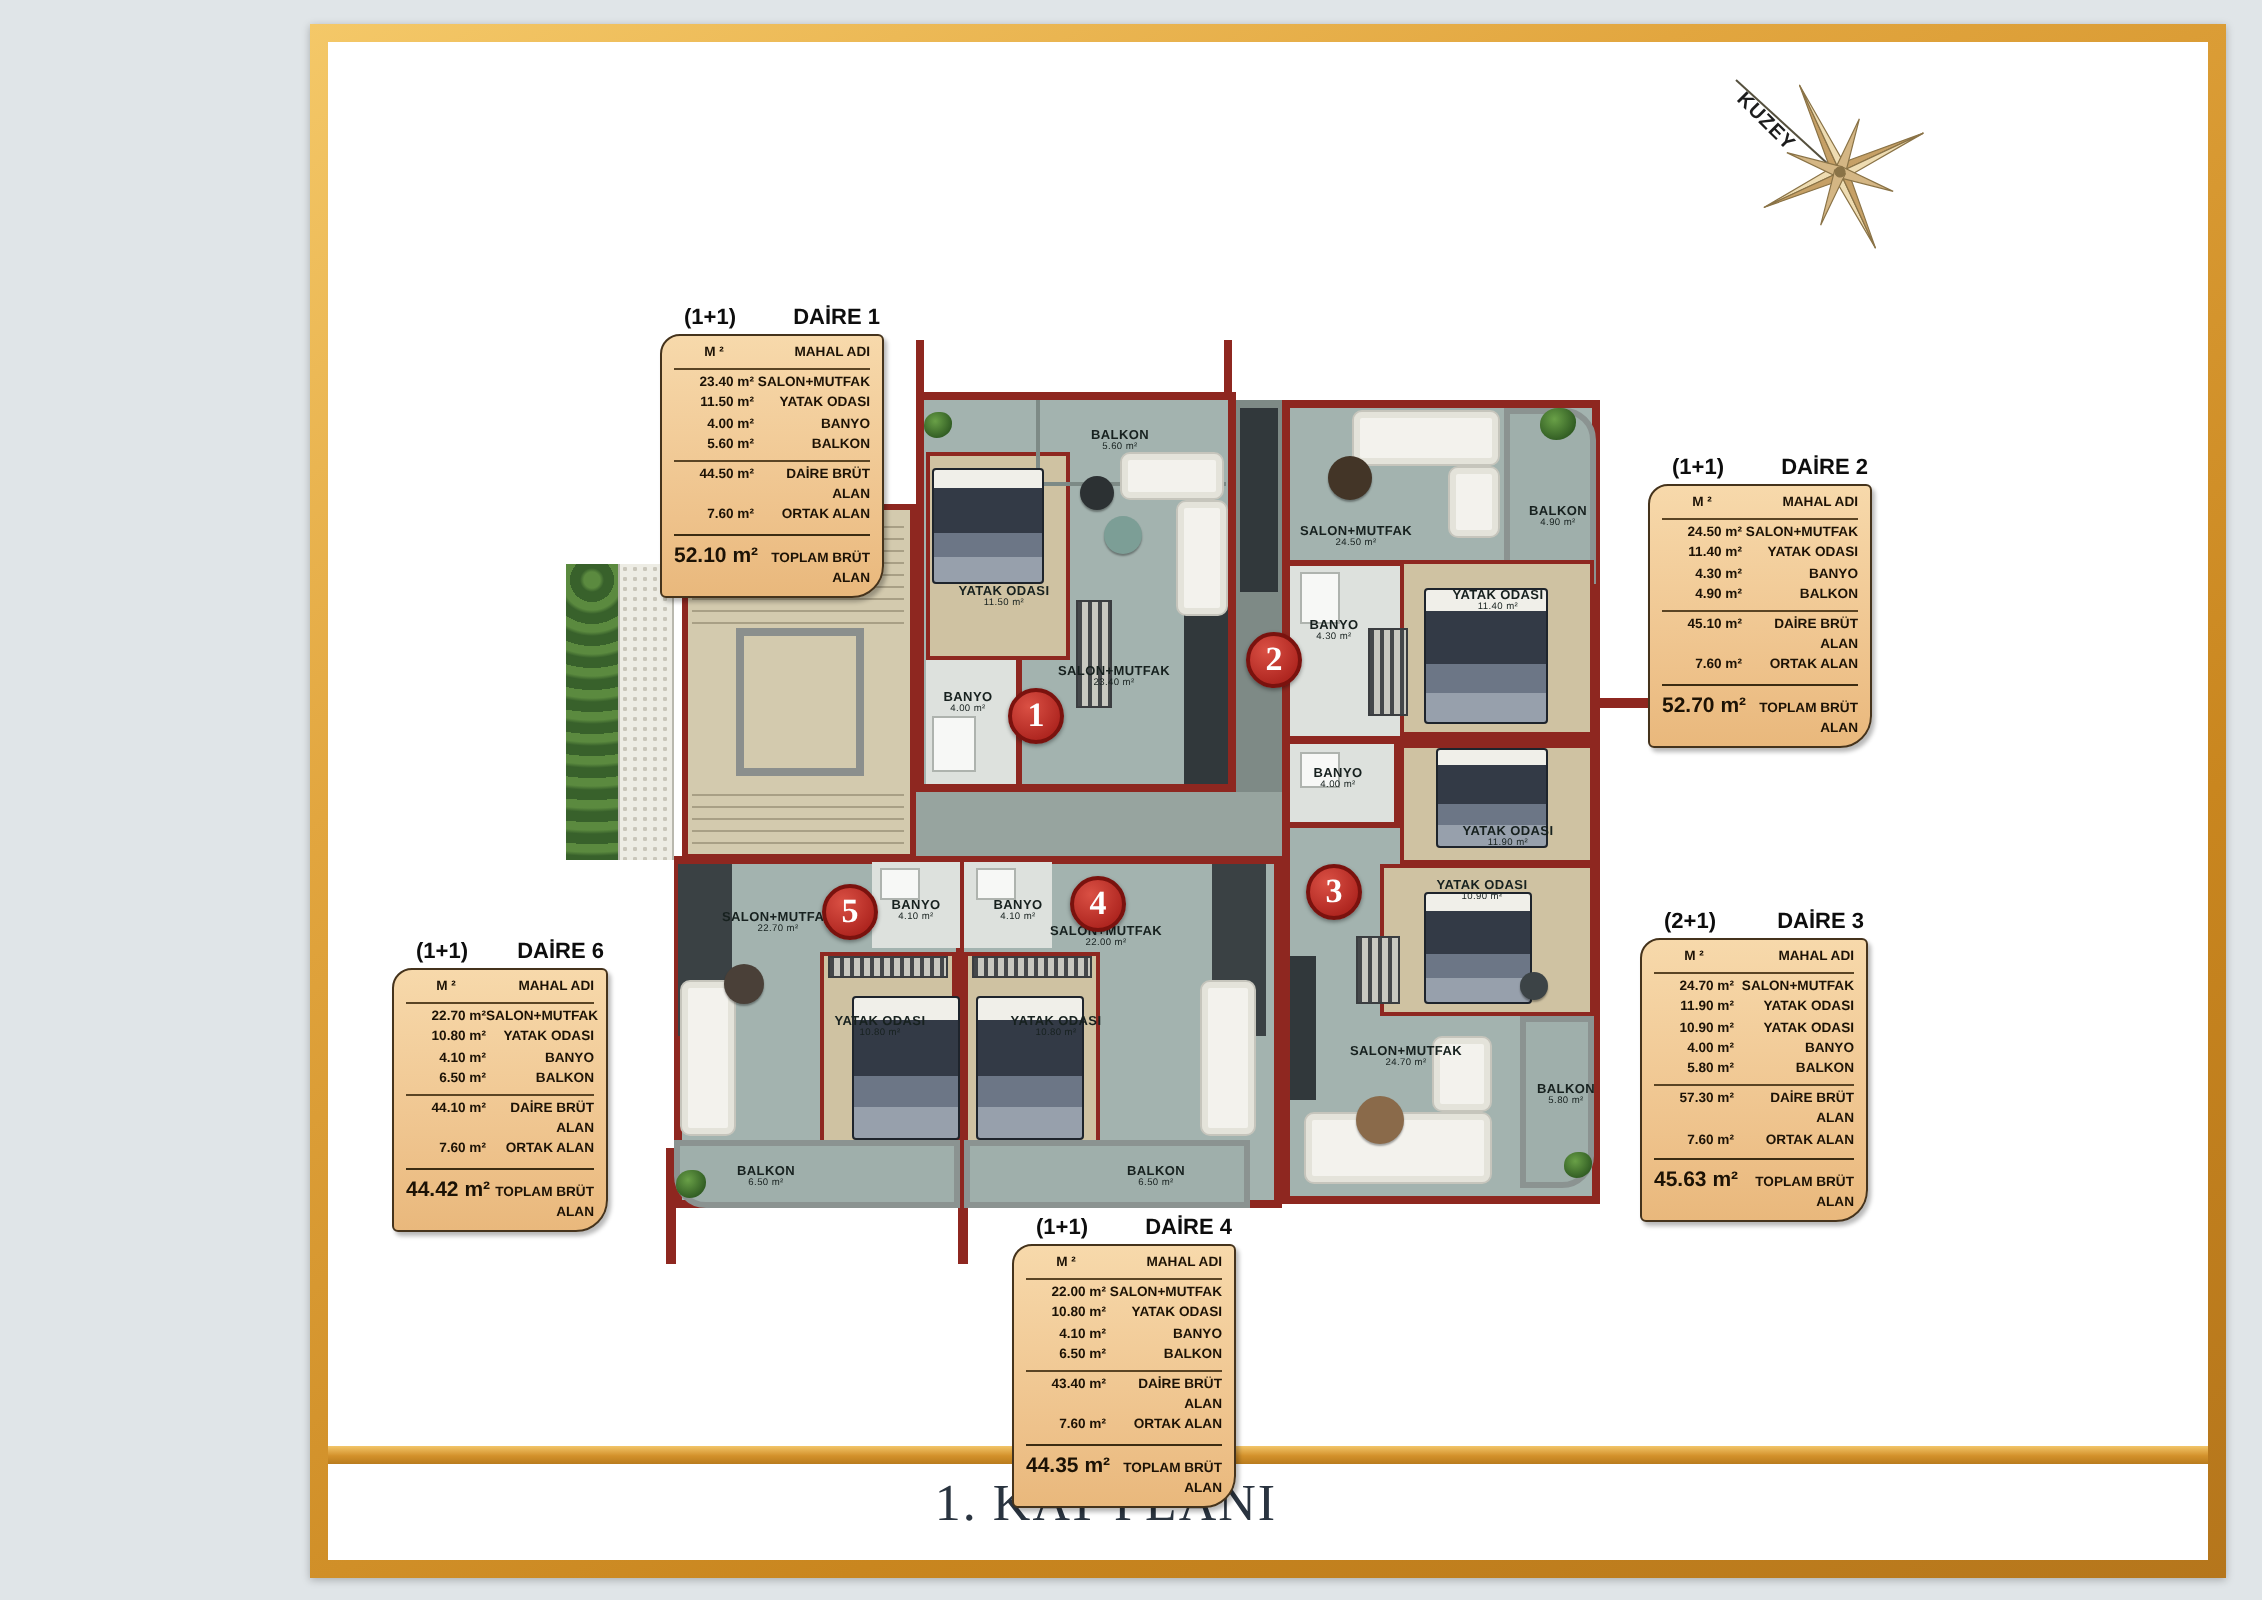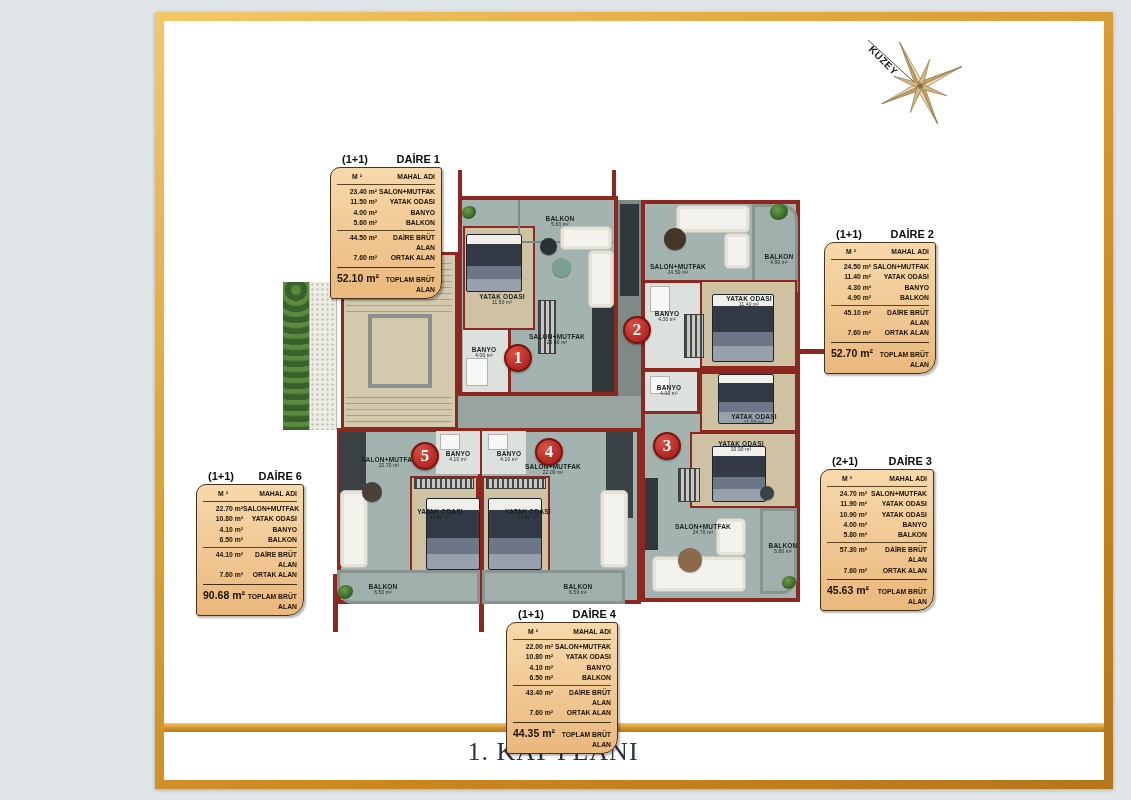--- a/index.html
+++ b/index.html
@@ -483,19 +483,19 @@
         </div>
       <div class="trow tsep">
           <span class="v">44.10 m²</span>
           <span class="l">DAİRE BRÜT ALAN</span>
         </div>
       <div class="trow">
           <span class="v">7.60 m²</span>
           <span class="l">ORTAK ALAN</span>
         </div>
       <div class="trow ttotal">
-          <span class="val">90.68 m²</span>
+          <span class="val">44.42 m²</span>
           <span class="lbl">TOPLAM BRÜT ALAN</span>
         </div>
     </div>
   </div>
 
 </div>
 
 </body></html>

